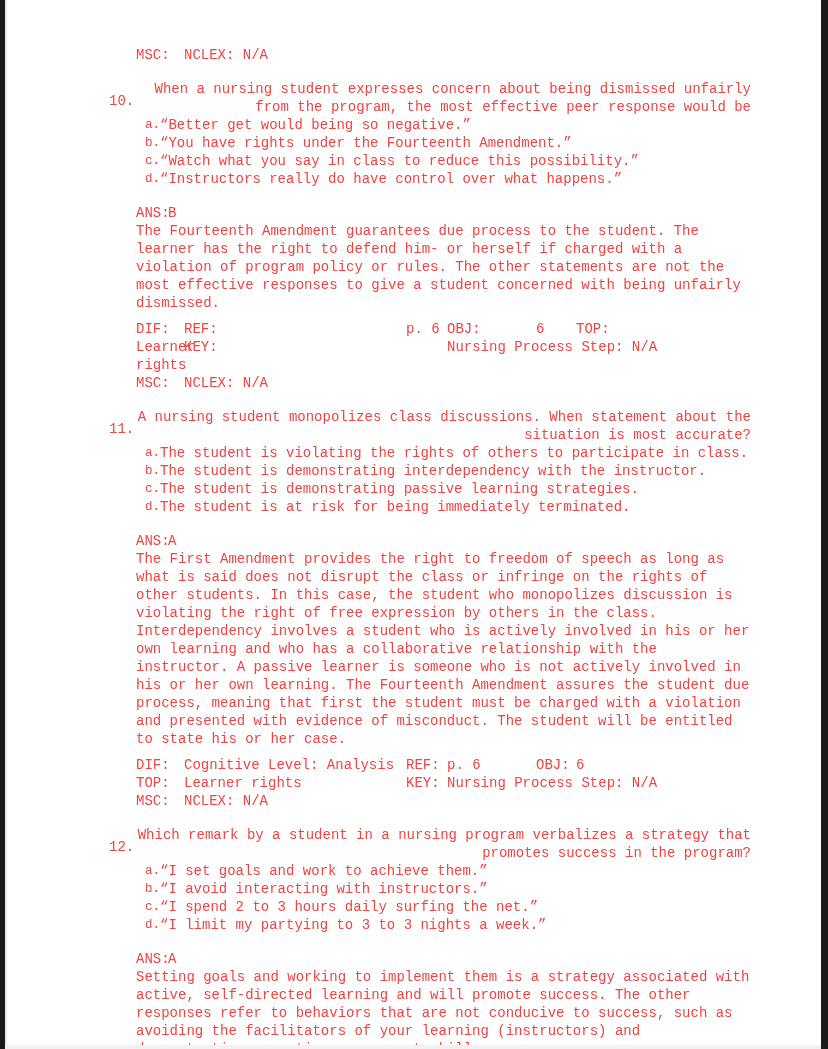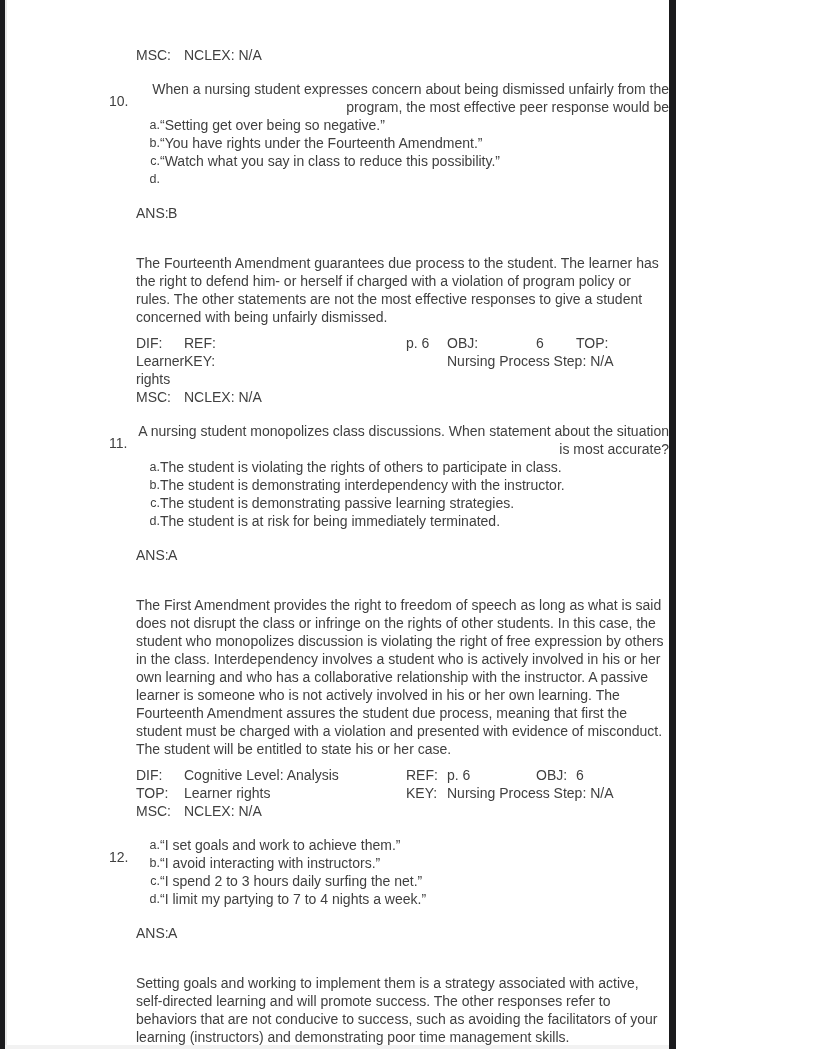--- a/index.html
+++ b/index.html
@@ -1,45 +1,45 @@
 <!DOCTYPE html>
 <html><head>
 <meta charset="utf-8">
 <style>
   * { margin: 0; padding: 0; box-sizing: border-box; }
   html, body { background: #ffffff; }
   .page {
     position: relative;
-    width: 676px;
+    width: 828px;
     height: 1049px;
     background: #ffffff;
     border-left: 5px solid #1a1a1d;
     border-right: 7px solid #1a1a1d;
     box-shadow: inset 2px 0 0 #e9e9e9;
     overflow: hidden;
-    font-family: Liberation Sans, sans-serif;
+    font-family: Liberation Mono, monospace;
     font-size: 14px;
     line-height: 18px;
-    color: #404040;
+    color: #ef4444;
   }
   .content {
     padding: 46px 0 0 131px;
   }
   .orphan-meta { display: flex; }
   .orphan-meta .m-label { width: 48px; flex: 0 0 auto; }
   .question { position: relative; margin-top: 16px; max-width: 622px; }
   .qnum { position: absolute; left: -27px; top: 12px; }
   .qbody { max-width: 615px; text-align: right; }
   .stem { max-width: 615px; }
   .option { display: flex; max-width: 615px; }
   .opt-letter { width: 24px; flex: 0 0 auto; font-size: 12.5px; }
   .answer-block { margin-top: 16px; max-width: 615px; }
   .ans-line { display: flex; }
   .ans-label { width: 32px; flex: 0 0 auto; }
-  .rationale { max-width: 615px; margin-top: 32px; }
+  .rationale { max-width: 615px; }
   .meta-grid {
     margin-top: 8px;
     display: grid;
     grid-template-columns: 48px 222px 41px 89px 40px 1fr;
     max-width: 615px;
   }
   .span-3 { grid-column: 4 / 7; }
   .span-5 { grid-column: 2 / 7; }
   .bottom-strip {
     position: absolute;
@@ -58,32 +58,33 @@
       <span class="m-label">MSC:</span>
       <span>NCLEX: N/A</span>
     </div>
 
     <div class="question">
       <span class="qnum">10.</span>
       <div class="qbody">
         <p class="stem">When a nursing student expresses concern about being dismissed unfairly from the program, the most effective peer response would be</p>
         <div class="option">
           <span class="opt-letter">a.</span>
-          <span class="opt-text">“Setting get over being so negative.”</span>
+          <span class="opt-text">“Better get would being so negative.”</span>
         </div>
         <div class="option">
           <span class="opt-letter">b.</span>
           <span class="opt-text">“You have rights under the Fourteenth Amendment.”</span>
         </div>
         <div class="option">
           <span class="opt-letter">c.</span>
           <span class="opt-text">“Watch what you say in class to reduce this possibility.”</span>
         </div>
         <div class="option">
           <span class="opt-letter">d.</span>
+          <span class="opt-text">“Instructors really do have control over what happens.”</span>
         </div>
       </div>
       <div class="answer-block">
         <div class="ans-line">
           <span class="ans-label">ANS:</span>
           <span>B</span>
         </div>
         <p class="rationale">The Fourteenth Amendment guarantees due process to the student. The learner has the right to defend him- or herself if charged with a violation of program policy or rules. The other statements are not the most effective responses to give a student concerned with being unfairly dismissed.</p>
       </div>
       <div class="meta-grid">
@@ -141,35 +142,36 @@
         <span>KEY:</span>
         <span class="span-3">Nursing Process Step: N/A</span>
         <span>MSC:</span>
         <span class="span-5">NCLEX: N/A</span>
       </div>
     </div>
 
     <div class="question">
       <span class="qnum">12.</span>
       <div class="qbody">
+        <p class="stem">Which remark by a student in a nursing program verbalizes a strategy that promotes success in the program?</p>
         <div class="option">
           <span class="opt-letter">a.</span>
           <span class="opt-text">“I set goals and work to achieve them.”</span>
         </div>
         <div class="option">
           <span class="opt-letter">b.</span>
           <span class="opt-text">“I avoid interacting with instructors.”</span>
         </div>
         <div class="option">
           <span class="opt-letter">c.</span>
           <span class="opt-text">“I spend 2 to 3 hours daily surfing the net.”</span>
         </div>
         <div class="option">
           <span class="opt-letter">d.</span>
-          <span class="opt-text">“I limit my partying to 7 to 4 nights a week.”</span>
+          <span class="opt-text">“I limit my partying to 3 to 3 nights a week.”</span>
         </div>
       </div>
       <div class="answer-block">
         <div class="ans-line">
           <span class="ans-label">ANS:</span>
           <span>A</span>
         </div>
         <p class="rationale">Setting goals and working to implement them is a strategy associated with active, self-directed learning and will promote success. The other responses refer to behaviors that are not conducive to success, such as avoiding the facilitators of your learning (instructors) and demonstrating poor time management skills.</p>
       </div>
     </div>

